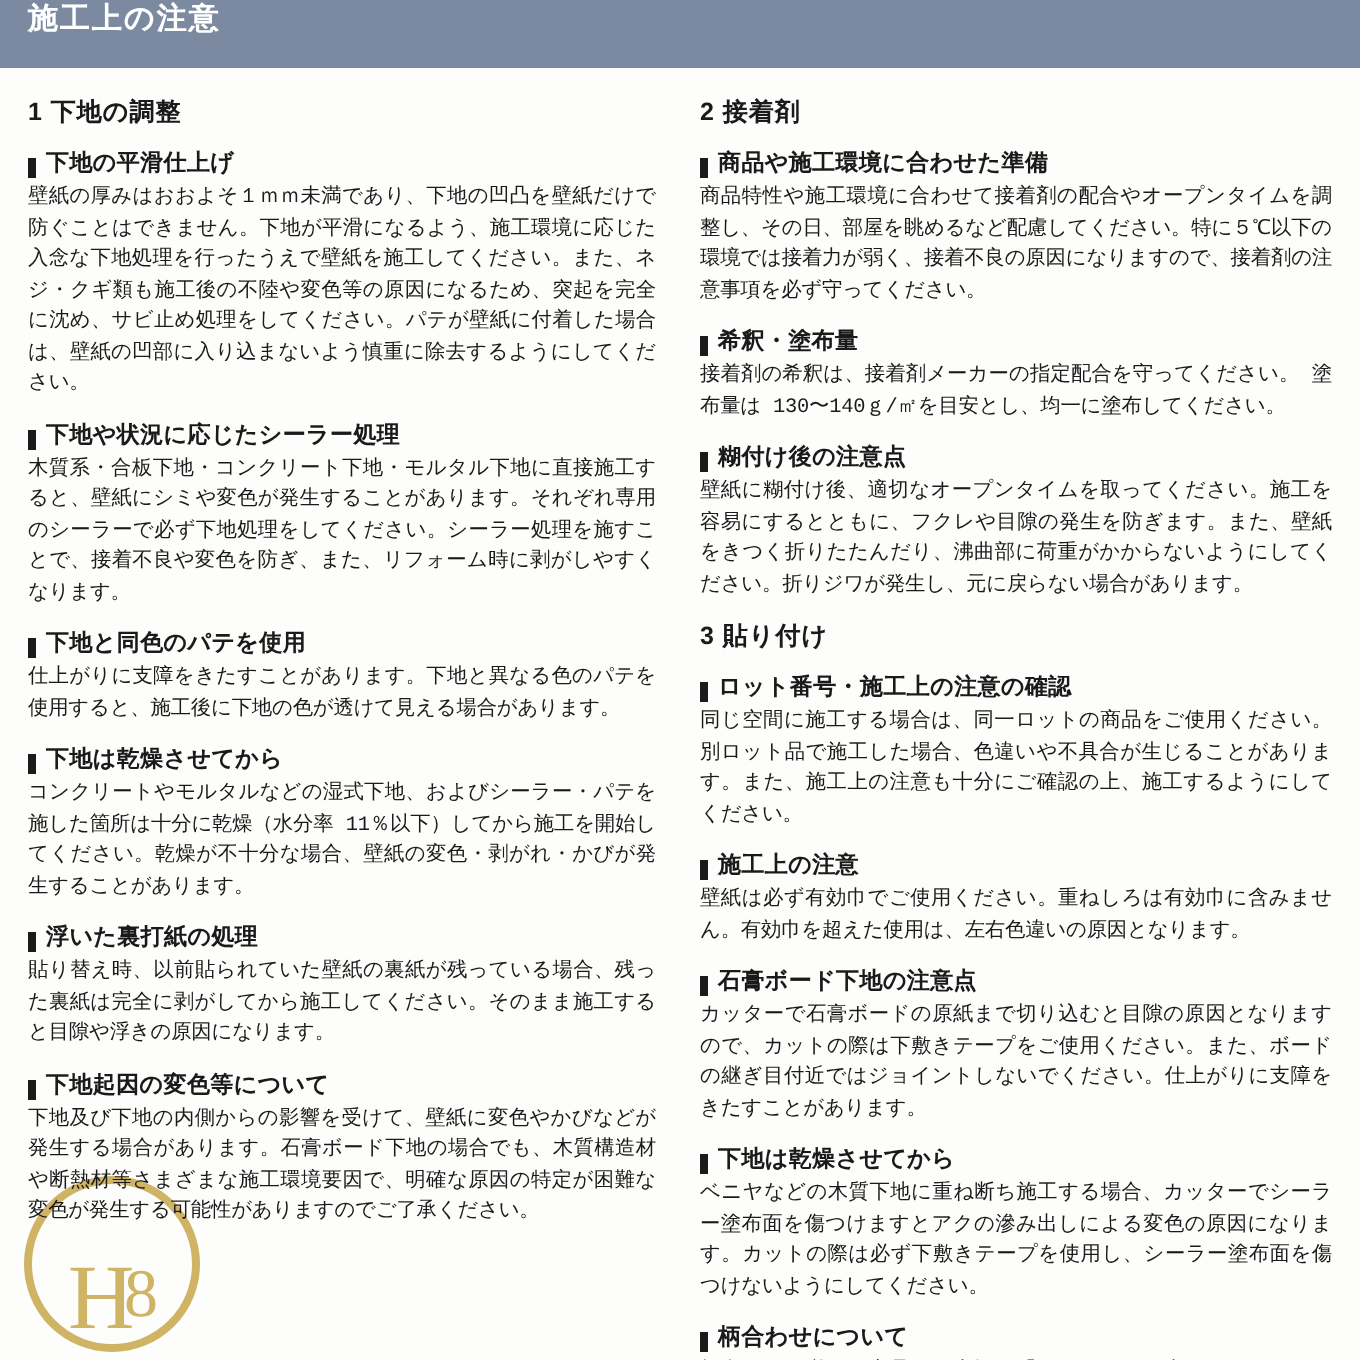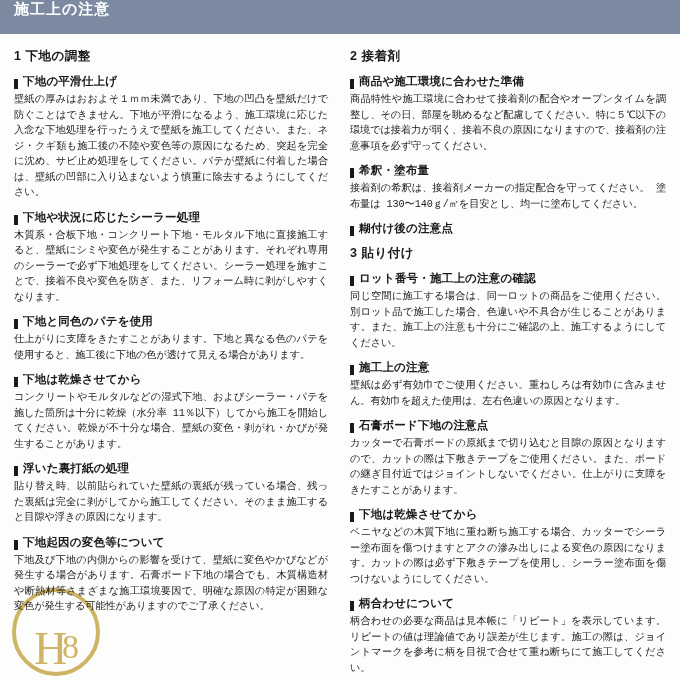--- a/index.html
+++ b/index.html
@@ -186,20 +186,21 @@
           </div>
         <p class="body-text">接着剤の希釈は、接着剤メーカーの指定配合を守ってください。
 塗布量は 130〜140ｇ/㎡を目安とし、均一に塗布してください。</p>
       </div>
 
       <div class="sub">
         <div class="sub-title">
             <span class="mark"></span>
             <span>糊付け後の注意点</span>
           </div>
+        <p class="body-text">壁紙に糊付け後、適切なオープンタイムを取ってください。施工を容易にするとともに、フクレや目隙の発生を防ぎます。また、壁紙をきつく折りたたんだり、沸曲部に荷重がかからないようにしてください。折りジワが発生し、元に戻らない場合があります。</p>
       </div>
 
       <h2 class="section-title">3 貼り付け</h2>
 
       <div class="sub">
         <div class="sub-title">
             <span class="mark"></span>
             <span>ロット番号・施工上の注意の確認</span>
           </div>
         <p class="body-text">同じ空間に施工する場合は、同一ロットの商品をご使用ください。別ロット品で施工した場合、色違いや不具合が生じることがあります。また、施工上の注意も十分にご確認の上、施工するようにしてください。</p>

